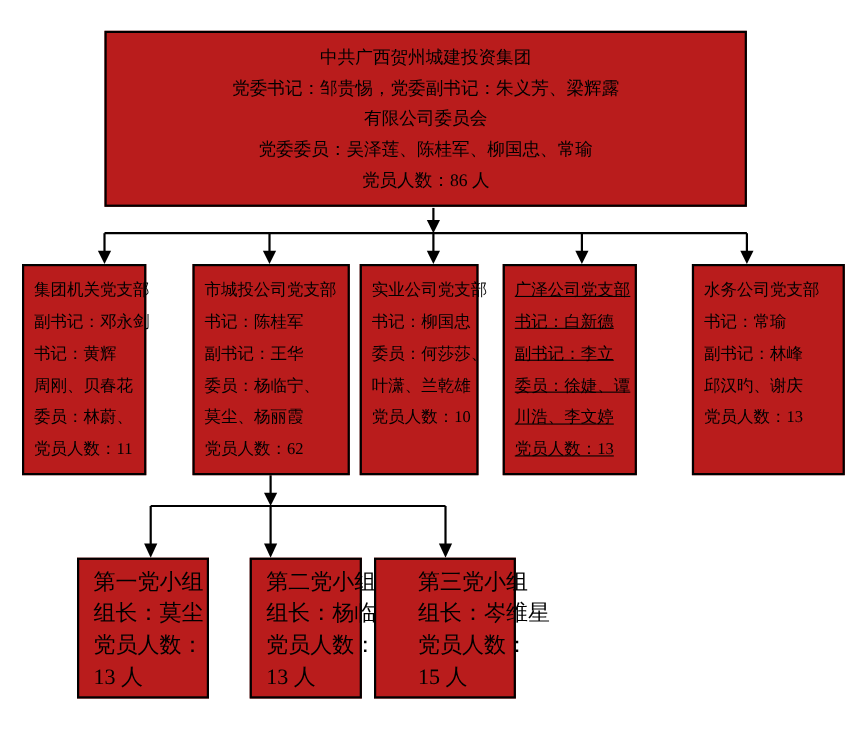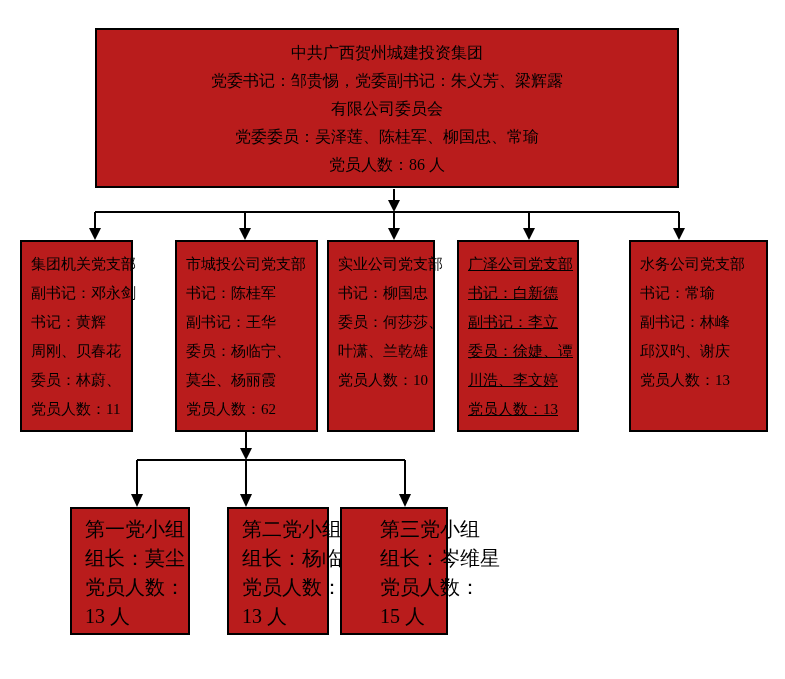--- a/index.html
+++ b/index.html
@@ -68,21 +68,21 @@
     line-height: 29px;
     white-space: nowrap;
   }
   .b0 { left: 20px;  width: 113px; }
   .b1 { left: 175px; width: 143px; }
   .b2 { left: 327px; width: 108px; }
   .b3 { left: 457px; width: 122px; text-decoration: underline; }
   .b4 { left: 629px; width: 139px; }
   .g0 { left: 70px;  width: 120px; }
   .g1 { left: 205px; width: 102px; margin-left: 22px; }
-  .g2 { left: 340px; width: 108px; padding-left: 38px; }
+  .g2 { left: 340px; width: 129px; padding-left: 38px; }
   .cline { stroke: #000000; stroke-width: 2; }
   .ahead { fill: #000000; stroke: none; }
 </style>
 </head>
 <body>
 
 <div class="stage">
 
   <svg class="connectors" viewBox="0 0 785 679" xmlns="http://www.w3.org/2000/svg">
 

